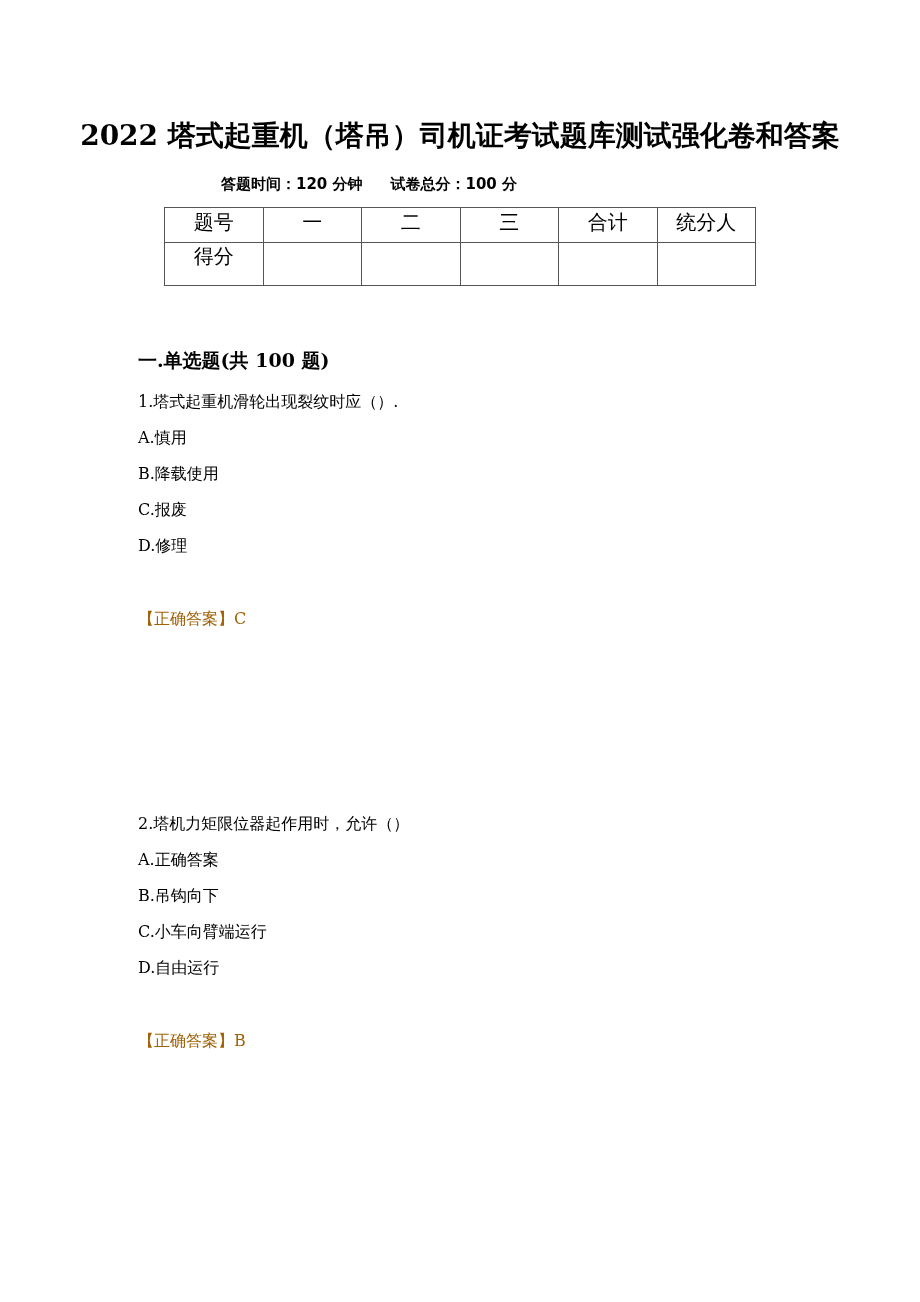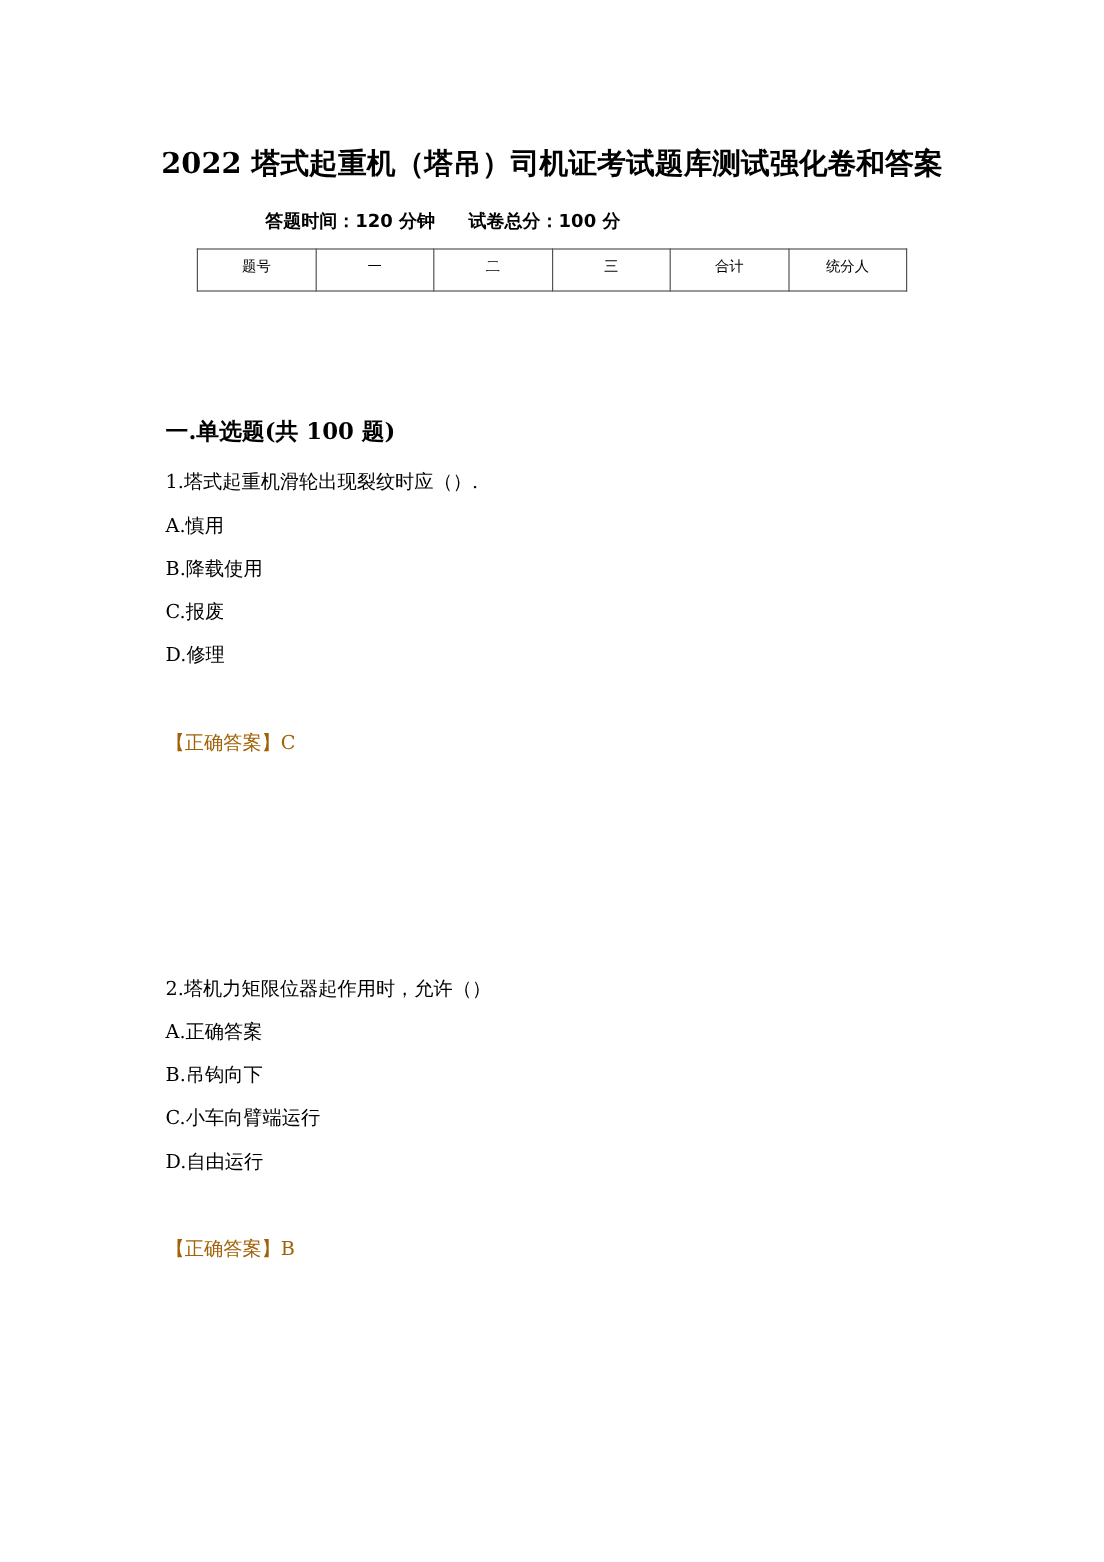--- a/index.html
+++ b/index.html
@@ -1,29 +1,29 @@
 <!DOCTYPE html>
 <html><head>
 <meta charset="utf-8">
 <style>
   html, body { margin: 0; padding: 0; background: #ffffff; }
   body { width: 920px; height: 1302px; position: relative; overflow: hidden; color: #000; }
   .title {
     position: absolute; left: 0; width: 920px; top: 121px; text-align: center;
-    font-family: "DejaVu Serif", serif; font-weight: bold; font-size: 24px; line-height: 30px;
+    font-family: "DejaVu Serif", serif; font-weight: bold; font-size: 28px; line-height: 30px;
   }
   .meta {
     position: absolute; left: 0; width: 738px; top: 172px; text-align: center;
     font-family: "DejaVu Sans", sans-serif; font-weight: bold; font-size: 15px; line-height: 24px;
     white-space: pre;
   }
   .meta span { margin: 0 14px; }
   table.score {
     position: absolute; left: 164px; top: 207px; width: 592px;
-    border-collapse: collapse; font-family: "DejaVu Sans", sans-serif; font-size: 12px;
+    border-collapse: collapse; font-family: "DejaVu Sans", sans-serif; font-size: 20px;
   }
   table.score td {
     border: 1px solid #555; width: 98px; text-align: center; vertical-align: top; padding: 0;
   }
   table.score tr.r1 td { height: 34px; line-height: 28px; }
   table.score tr.r2 td { height: 42px; line-height: 26px; }
   .section {
     position: absolute; left: 138px; top: 346px;
     font-family: "DejaVu Serif", serif; font-weight: bold; font-size: 19px; line-height: 28px;
   }
@@ -43,20 +43,28 @@
 <table class="score">
   <tbody>
       <tr class="r1">
     <td>题号</td>
     <td>一</td>
     <td>二</td>
     <td>三</td>
     <td>合计</td>
     <td>统分人</td>
   </tr>
+  <tr class="r2">
+    <td>得分</td>
+    <td></td>
+    <td></td>
+    <td></td>
+    <td></td>
+    <td></td>
+  </tr>
 </tbody>
   </table>
 
 <div class="section">一.单选题(共 100 题)</div>
 
 <div class="q" style="top:390px;">1.塔式起重机滑轮出现裂纹时应（）.</div>
 <div class="q" style="top:426px;">A.慎用</div>
 <div class="q" style="top:462px;">B.降载使用</div>
 <div class="q" style="top:498px;">C.报废</div>
 <div class="q" style="top:534px;">D.修理</div>

